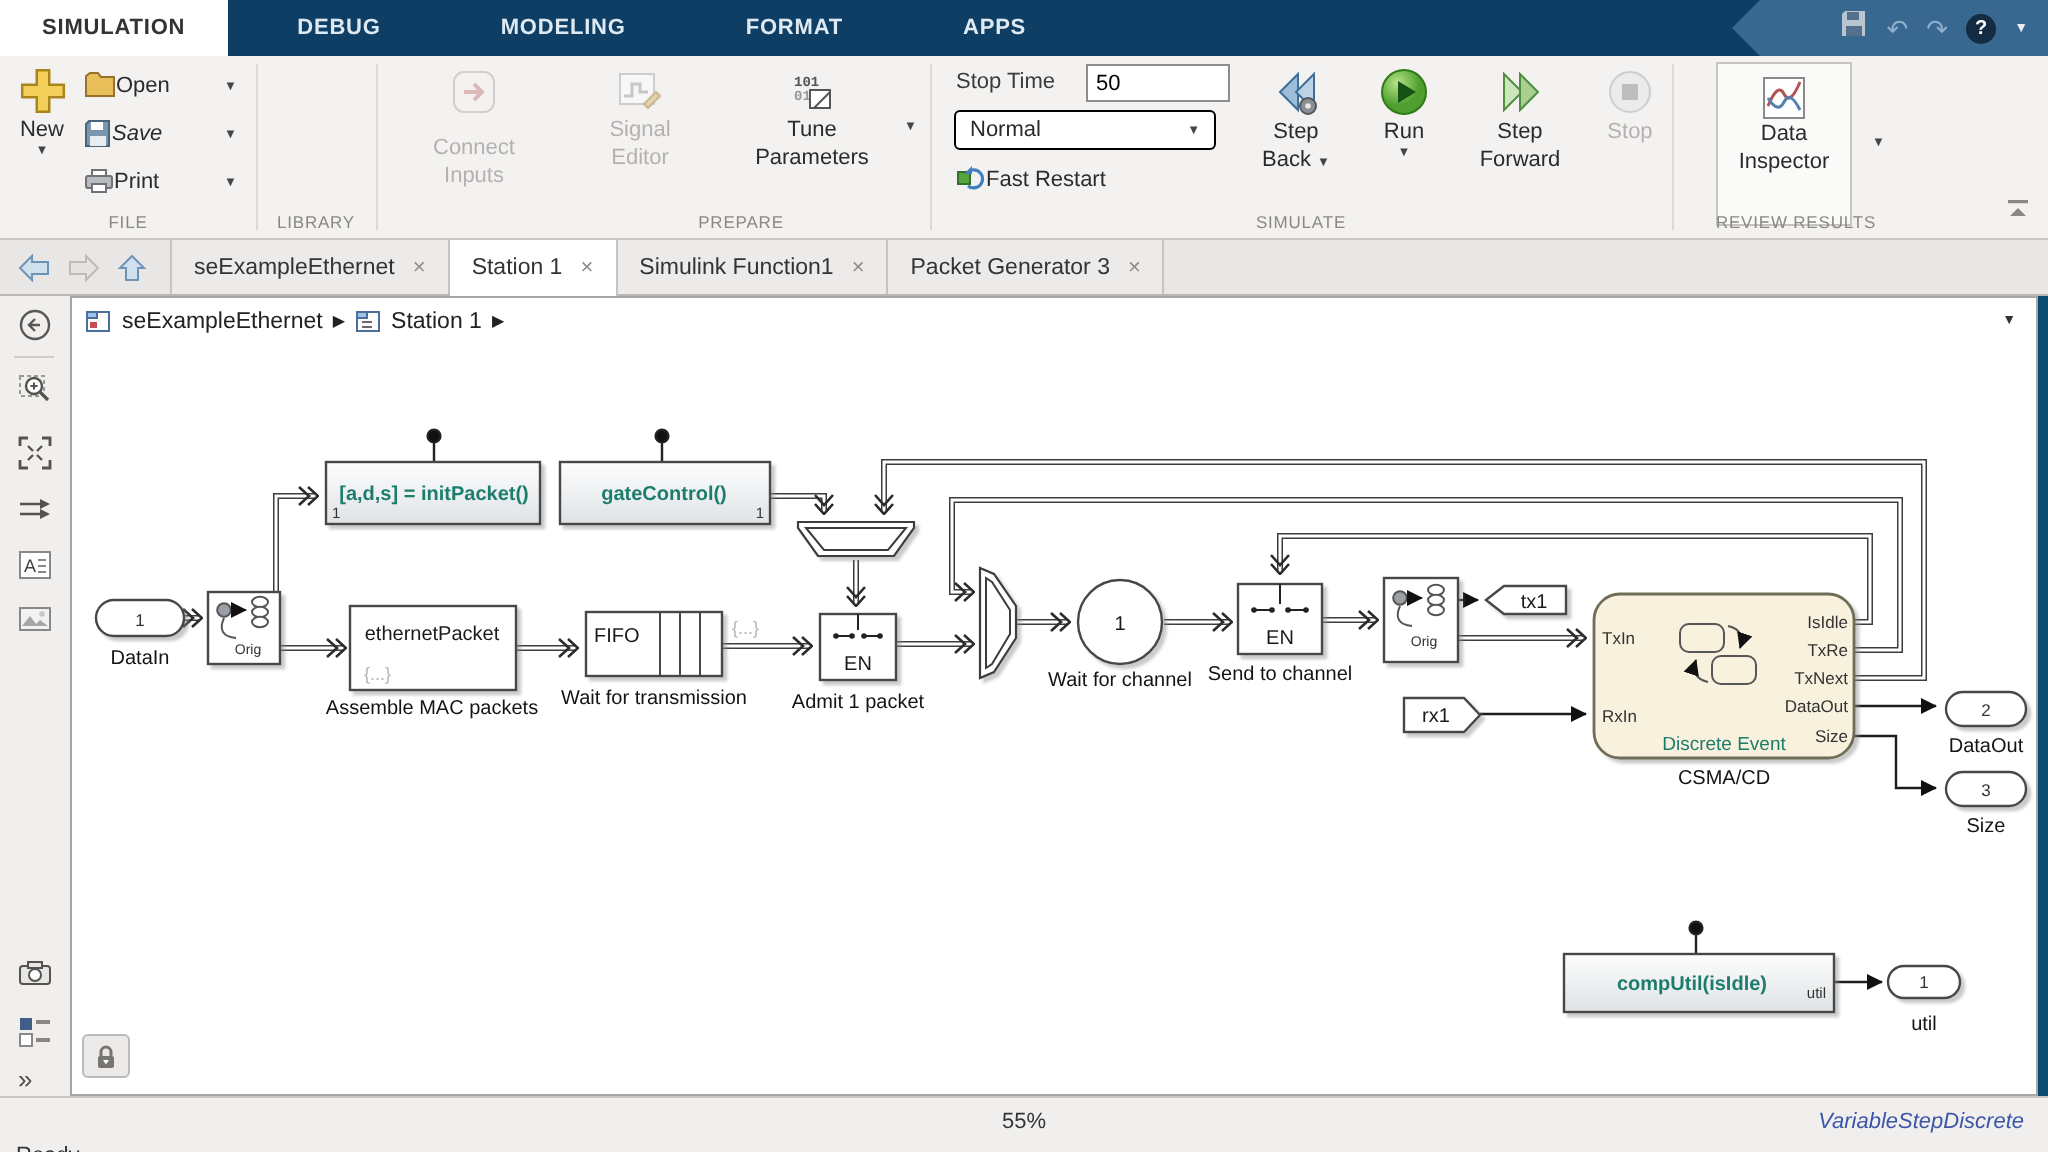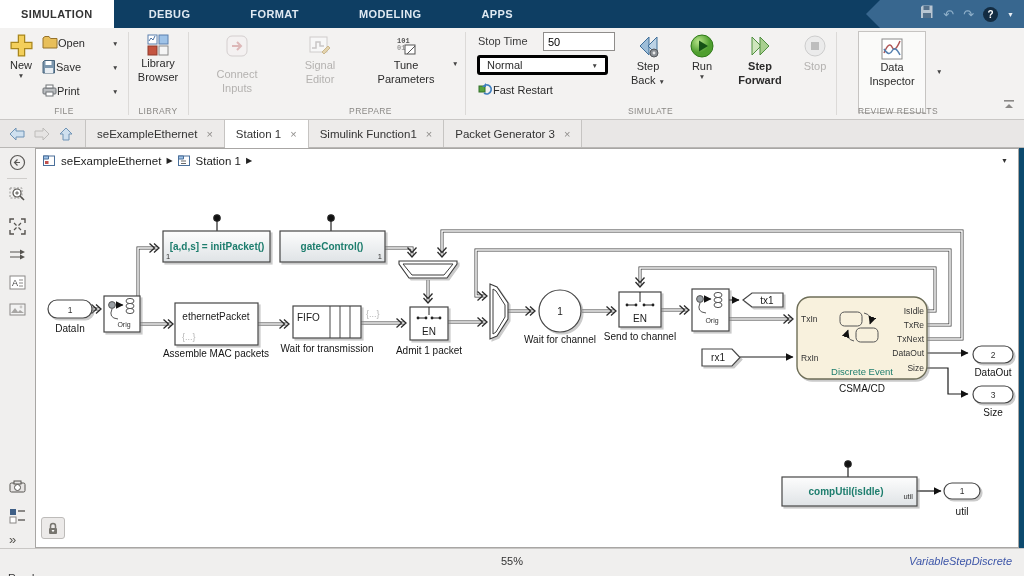--- a/index.html
+++ b/index.html
@@ -16,21 +16,21 @@
   
   .ribbon{position:absolute;top:28px;left:0;width:1024px;height:92px;background:#f3f2f1;border-bottom:1px solid #c9c7c5;box-sizing:border-box;font-size:11px;color:#2b2b2b;}
   .vsep{position:absolute;top:4px;bottom:4px;width:1px;background:#dcdad8;}
   .glabel{position:absolute;bottom:3px;font-size:8.5px;color:#8a8885;letter-spacing:.4px;text-align:center;}
   .rcol{position:absolute;display:flex;flex-direction:column;align-items:center;gap:1px;}
   .rrow{position:absolute;display:flex;align-items:center;gap:0;}
   .caret{font-size:6.5px;color:#444;}
   .dis{color:#b4b2b0;}
   .lbl2{text-align:center;line-height:1.25;}
   .stopinput{position:absolute;left:543px;top:4px;width:62px;height:17px;border:1px solid #8f8d8b;font-size:11px;padding:0 4px;font-family:"Liberation Sans",sans-serif;}
-  .modesel{position:absolute;left:477px;top:27px;width:131px;height:20px;border:3px solid #000000;border-radius:3px;background:#fff;display:flex;align-items:center;justify-content:space-between;padding:0 7px;box-sizing:border-box;}
+  .modesel{position:absolute;left:477px;top:27px;width:131px;height:20px;border:1px solid #000000;border-radius:3px;background:#fff;display:flex;align-items:center;justify-content:space-between;padding:0 7px;box-sizing:border-box;}
   .dibox{position:absolute;left:858px;top:3px;width:68px;height:82px;border:1px solid #c6c4c2;background:#fafaf9;display:flex;flex-direction:column;align-items:center;padding-top:5px;box-sizing:border-box;}
   
   .docstrip{position:absolute;top:120px;left:0;width:1024px;height:28px;background:#e9e7e6;border-bottom:1px solid #b9b7b5;box-sizing:border-box;}
   .navico{position:absolute;top:6px;}
   .dtabs{position:absolute;left:85px;top:0;height:28px;display:flex;}
   .dtab{display:flex;align-items:center;gap:9px;padding:0 11px;font-size:11.5px;color:#333;background:#edebea;border-right:1px solid #c6c4c2;height:27px;box-sizing:border-box;}
   .dtab:first-child{border-left:1px solid #c6c4c2;}
   .dtab.active{background:#fff;height:28px;border-bottom:none;}
   .closex{color:#8f8d8b;font-size:11px;}
   
@@ -66,22 +66,22 @@
   .end{text-anchor:end;}
 </style>
 </head>
 <body>
 
 <div class="app">
 
   <div class="titlebar">
     <div class="ttab active">SIMULATION</div>
     <div class="ttab g1">DEBUG</div>
+    <div class="ttab g2">MODELING</div>
     <div class="ttab g2">FORMAT</div>
-    <div class="ttab g2">MODELING</div>
     <div class="ttab g2">APPS</div>
     <div class="quick">
       <span>
         <svg width="14" height="14" viewBox="0 0 14 14">
             <path d="M1,2 l1.5,-1.5 h10 V13 H1 z" fill="#b9c6d2"></path>
             <rect x="3.5" y="1" width="6" height="4" fill="#54708a"></rect>
             <rect x="3" y="8" width="8" height="5" fill="#54708a"></rect>
           </svg>
       </span>
       <span class="qico">↶</span>
@@ -100,51 +100,41 @@
       <span>New</span>
       <span class="caret">▼</span>
     </div>
     <div class="rrow" style="left:42px;top:8px;">
       <svg width="16" height="13" viewBox="0 0 16 13">
           <path d="M1,12 V2 l2,-1.5 h4 l1.5,2 H15 V12 z" fill="#e8bf5a" stroke="#96722a"></path>
         </svg>
       <span>Open</span>
     </div>
     <span class="caret" style="position:absolute;left:112px;top:12px;">▼</span>
-    <div class="rrow" style="left:42px;top:32px;">
+    <div class="rrow" style="left:42px;top:32px;font-style:italic;">
       <svg width="14" height="14" viewBox="0 0 14 14">
           <path d="M1,2 l1.5,-1.5 h10 V13 H1 z" fill="#7b96ad" stroke="#49657c"></path>
           <rect x="3.5" y="1" width="6" height="4" fill="#fff"></rect>
           <rect x="3" y="8" width="8" height="5" fill="#e8edf2"></rect>
         </svg>
       <span>Save</span>
     </div>
     <span class="caret" style="position:absolute;left:112px;top:36px;">▼</span>
     <div class="rrow" style="left:42px;top:56px;">
       <svg width="15" height="13" viewBox="0 0 15 13">
           <rect x="1" y="4" width="13" height="6" rx="1" fill="#b9bcbf" stroke="#6f7377"></rect>
           <rect x="4" y="1" width="7" height="3" fill="#fff" stroke="#6f7377"></rect>
           <rect x="4" y="8" width="7" height="4" fill="#fff" stroke="#6f7377"></rect>
         </svg>
       <span>Print</span>
     </div>
     <span class="caret" style="position:absolute;left:112px;top:60px;">▼</span>
     <div class="glabel" style="left:0;width:128px;">FILE</div>
     <div class="vsep" style="left:128px;"></div>
 
-    <div class="rcol" style="left:132px;top:6px;width:52px;">
-      <svg width="22" height="22" viewBox="0 0 22 22">
-          <rect x="1" y="1" width="9" height="9" fill="#fff" stroke="#5a7fae"></rect>
-          <path d="M2,7 l2,-3 2,2 2,-4" stroke="#4a6fa0" fill="none"></path>
-          <rect x="12" y="1" width="9" height="9" fill="#9fc3e8" stroke="#5a7fae"></rect>
-          <rect x="1" y="12" width="9" height="9" fill="#c45440" stroke="#8f3a2c"></rect>
-          <rect x="12" y="12" width="9" height="9" fill="#f5f5f5" stroke="#8a8a8a"></rect>
-        </svg>
-      <span class="lbl2" style="width:48px;">Library Browser</span>
-    </div>
     <div class="glabel" style="left:128px;width:60px;">LIBRARY</div>
     <div class="vsep" style="left:188px;"></div>
 
     <div class="rcol dis" style="left:205px;top:6px;width:64px;gap:10px;">
       <svg width="24" height="24" viewBox="0 0 24 24">
           <rect x="2" y="2" width="20" height="20" rx="5" fill="#f4f1f1" stroke="#d4cfcf"></rect>
           <path d="M7,12 h8 M12,8 l4,4 -4,4" stroke="#ddb8b8" stroke-width="2" fill="none"></path>
         </svg>
       <span class="lbl2" style="width:62px;">Connect Inputs</span>
     </div>
@@ -204,21 +194,21 @@
           <path d="M10,7.5 L19,13 L10,18.5 z" fill="#155215"></path>
         </svg>
       <span>Run</span>
       <span class="caret">▼</span>
     </div>
     <div class="rcol" style="left:735px;top:5px;width:50px;">
       <svg width="26" height="26" viewBox="0 0 26 26">
           <path d="M5,4 L14,13 L5,22 z" fill="#cfe6bd" stroke="#4f8f3f"></path>
           <path d="M13,4 L22,13 L13,22 z" fill="#a8cf8f" stroke="#4f8f3f"></path>
         </svg>
-      <span class="lbl2" style="width:50px;font-weight:bold;"><span>Step Forward</span></span>
+      <span class="lbl2" style="width:50px;"><span>Step Forward</span></span>
     </div>
     <div class="rcol dis" style="left:798px;top:5px;width:34px;">
       <svg width="26" height="26" viewBox="0 0 26 26">
           <circle cx="13" cy="13" r="10" fill="#ebebeb" stroke="#cdcdcd"></circle>
           <rect x="9" y="9" width="8" height="8" fill="#bdbdbd"></rect>
         </svg>
       <span>Stop</span>
     </div>
     <div class="glabel" style="left:465px;width:371px;">SIMULATE</div>
     <div class="vsep" style="left:836px;"></div>

